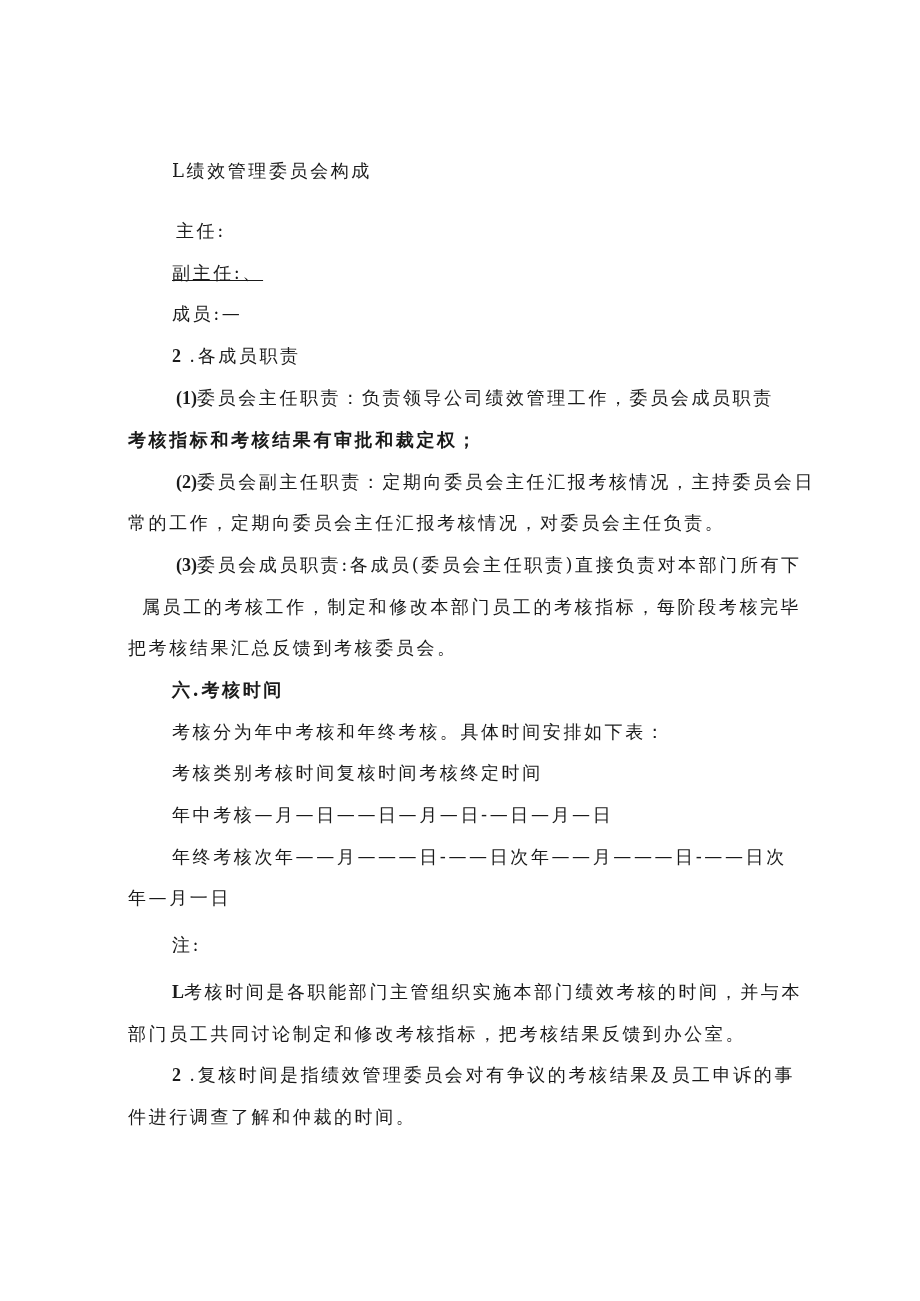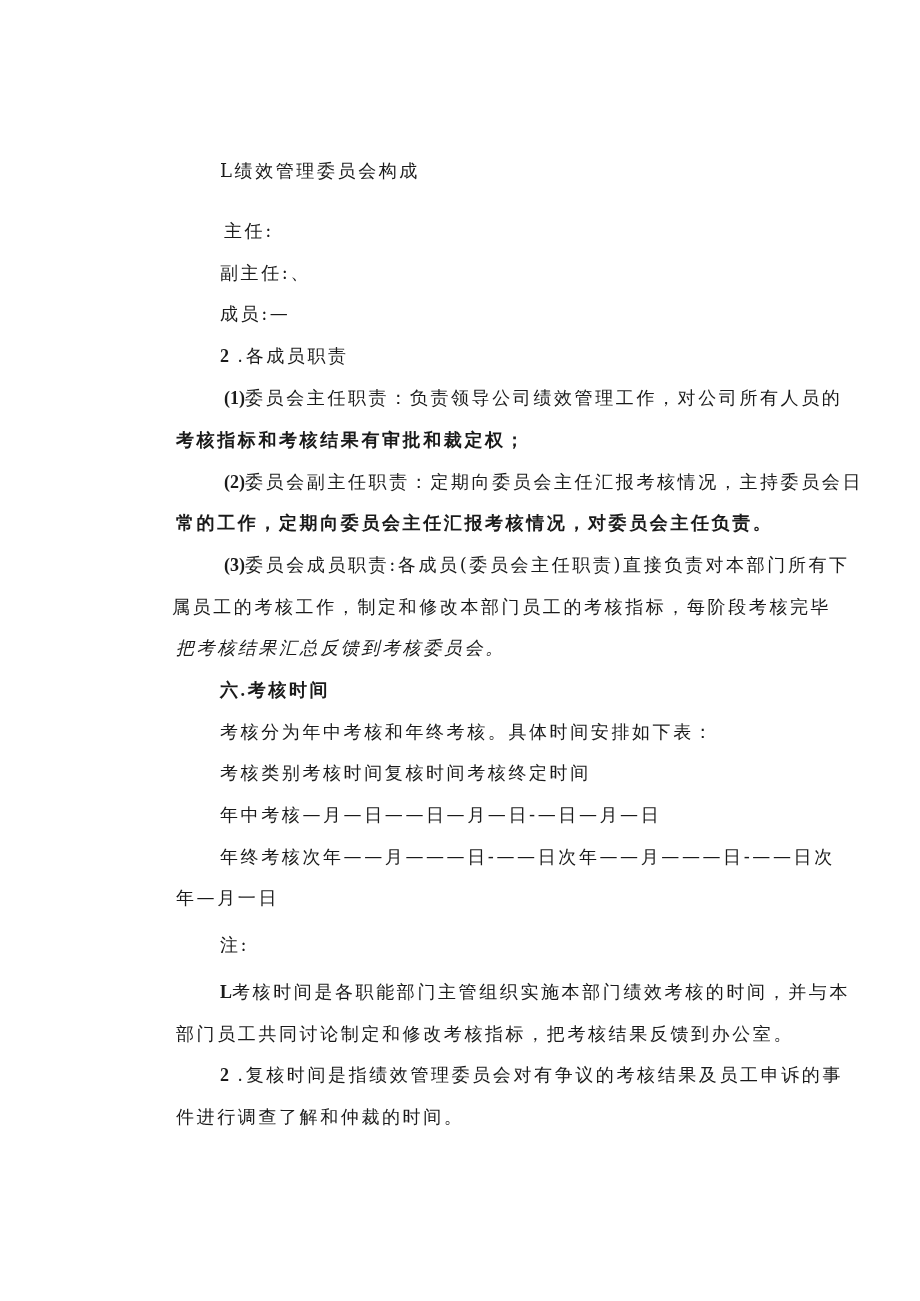--- a/index.html
+++ b/index.html
@@ -13,62 +13,61 @@
       position: relative;
       overflow: hidden;
       font-family: "DejaVu Serif", "Liberation Serif", serif;
       color: #1a1a1a;
     }
     .page {
       position: absolute;
       left: 0; top: 0;
       width: 742px;
       height: 1301px;
-      margin-left: 48px;
     }
     .line {
       position: absolute;
       font-size: 18px;
       line-height: 24px;
       white-space: nowrap;
       letter-spacing: 2.6px;
     }
-    .bold { font-weight: bold; font-family: Liberation Serif, serif; }
+    .bold { font-weight: bold; }
     .num { font-weight: bold; font-family: "Liberation Serif", serif; letter-spacing: 0; }
   </style>
 </head>
 <body>
 
 <div class="page">
 
   <div class="line" style="left:172px; top:159px;">L绩效管理委员会构成</div>
 
   <div class="line" style="left:176px; top:219px;">主任:</div>
-  <div class="line" style="left:172px; top:261px;">副主任:、</div>
+  <div class="line" style="left:172px; top:261px;text-decoration:underline;">副主任:、</div>
   <div class="line" style="left:172px; top:302px;">成员:—</div>
 
   <div class="line" style="left:172px; top:344px;">
     <span class="num">2</span><span> .各成员职责</span>
   </div>
 
   <div class="line" style="left:176px; top:386px;">
-    <span class="num">(1)</span><span>委员会主任职责：负责领导公司绩效管理工作，对公司所有人员的</span>
+    <span class="num">(1)</span><span>委员会主任职责：负责领导公司绩效管理工作，委员会成员职责</span>
   </div>
   <div class="line" style="left:128px; top:428px;font-weight:bold;">考核指标和考核结果有审批和裁定权；</div>
 
   <div class="line" style="left:176px; top:470px;">
     <span class="num">(2)</span><span>委员会副主任职责：定期向委员会主任汇报考核情况，主持委员会日</span>
   </div>
-  <div class="line" style="left:128px; top:511px;font-weight:bold;">常的工作，定期向委员会主任汇报考核情况，对委员会主任负责。</div>
+  <div class="line" style="left:128px; top:511px;">常的工作，定期向委员会主任汇报考核情况，对委员会主任负责。</div>
 
   <div class="line" style="left:176px; top:553px;">
     <span class="num">(3)</span><span>委员会成员职责:各成员(委员会主任职责)直接负责对本部门所有下</span>
   </div>
-  <div class="line" style="left:124px; top:595px;">属员工的考核工作，制定和修改本部门员工的考核指标，每阶段考核完毕</div>
-  <div class="line" style="left:128px; top:636px;font-style:italic;">把考核结果汇总反馈到考核委员会。</div>
+  <div class="line" style="left:142px; top:595px;">属员工的考核工作，制定和修改本部门员工的考核指标，每阶段考核完毕</div>
+  <div class="line" style="left:128px; top:636px;">把考核结果汇总反馈到考核委员会。</div>
 
   <div class="line bold" style="left:172px; top:678px;">六.考核时间</div>
   <div class="line" style="left:172px; top:720px;text-align:right;">考核分为年中考核和年终考核。具体时间安排如下表：</div>
   <div class="line" style="left:172px; top:761px;">考核类别考核时间复核时间考核终定时间</div>
   <div class="line" style="left:172px; top:845px;">年终考核次年——月———日-——日次年——月———日-——日次</div>
   <div class="line" style="left:172px; top:803px;">年中考核—月—日——日—月—日-—日—月—日</div>
   <div class="line" style="left:128px; top:886px;">年—月一日</div>
 
   <div class="line" style="left:172px; top:933px;">注:</div>
 

